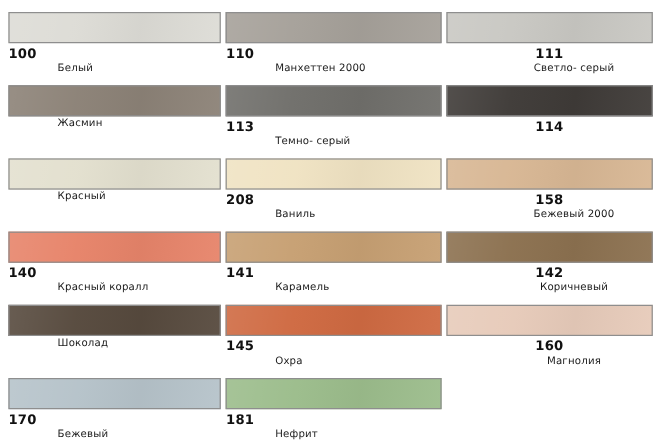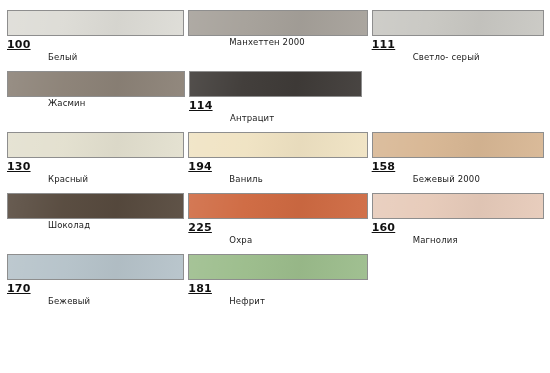--- a/index.html
+++ b/index.html
@@ -23,21 +23,21 @@
     display: flex;
     width: 537px;
     margin-bottom: 8px;
   }
   .swatch-cell {
     width: 178px;
     margin-right: 4px;
     box-sizing: border-box;
   }
   .swatch-cell.col2 { width: 180px; }
-  .swatch-cell.col3 { width: 173px; margin-right: 0; }
+  .swatch-cell.col3 { width: 173px; margin-right: 0; text-align: center; }
   .swatch-chip {
     height: 26px;
     width: 100%;
     box-sizing: border-box;
     border: 1px solid #8e8e8e;
     position: relative;
     overflow: hidden;
   }
   .swatch-chip::after {
     content: "";
@@ -50,21 +50,20 @@
                 rgba(255,255,255,0.05) 100%);
     pointer-events: none;
   }
   .swatch-code {
     font-size: 11px;
     font-weight: bold;
     color: #111111;
     line-height: 13px;
     margin-top: 2px;
     letter-spacing: 0.2px;
-    text-decoration: underline;
   }
   .swatch-name {
     font-size: 8.5px;
     color: #1a1a1a;
     line-height: 12px;
     letter-spacing: 0.15px;
     margin-left: 41px;
   }
 </style>
 </head>
@@ -73,68 +72,89 @@
 <div id="palette">
 
   <div class="swatch-row">
     <div class="swatch-cell col1">
       <div class="swatch-chip" style="background: rgb(221, 220, 214);"></div>
       <div class="swatch-code">100</div>
       <div class="swatch-name">Белый</div>
     </div>
     <div class="swatch-cell col2">
       <div class="swatch-chip" style="background: rgb(166, 161, 154);"></div>
+      <div class="swatch-code">110</div>
       <div class="swatch-name">Манхеттен 2000</div>
     </div>
     <div class="swatch-cell col3">
       <div class="swatch-chip" style="background: rgb(201, 200, 195);"></div>
       <div class="swatch-code">111</div>
       <div class="swatch-name">Светло- серый</div>
     </div>
   </div>
 
   <div class="swatch-row">
     <div class="swatch-cell col1">
       <div class="swatch-chip" style="background: rgb(140, 130, 119);"></div>
       <div class="swatch-name">Жасмин</div>
     </div>
+    <div class="swatch-cell col2">
+      <div class="swatch-chip" style="background: rgb(112, 111, 107);"></div>
+      <div class="swatch-code">113</div>
+      <div class="swatch-name">Темно- серый</div>
+    </div>
     <div class="swatch-cell col3">
       <div class="swatch-chip" style="background: rgb(63, 59, 56);"></div>
       <div class="swatch-code">114</div>
-      <div class="swatch-name">Антрацит</div>
     </div>
   </div>
 
   <div class="swatch-row">
     <div class="swatch-cell col1">
       <div class="swatch-chip" style="background: rgb(227, 224, 207);"></div>
-      <div class="swatch-code">130</div>
       <div class="swatch-name">Красный</div>
     </div>
     <div class="swatch-cell col2">
       <div class="swatch-chip" style="background: rgb(240, 227, 195);"></div>
-      <div class="swatch-code">194</div>
+      <div class="swatch-code">208</div>
       <div class="swatch-name">Ваниль</div>
     </div>
     <div class="swatch-cell col3">
       <div class="swatch-chip" style="background: rgb(216, 183, 148);"></div>
       <div class="swatch-code">158</div>
       <div class="swatch-name">Бежевый 2000</div>
     </div>
   </div>
 
+  <div class="swatch-row">
+    <div class="swatch-cell col1">
+      <div class="swatch-chip" style="background: rgb(231, 132, 106);"></div>
+      <div class="swatch-code">140</div>
+      <div class="swatch-name">Красный коралл</div>
+    </div>
+    <div class="swatch-cell col2">
+      <div class="swatch-chip" style="background: rgb(199, 160, 115);"></div>
+      <div class="swatch-code">141</div>
+      <div class="swatch-name">Карамель</div>
+    </div>
+    <div class="swatch-cell col3">
+      <div class="swatch-chip" style="background: rgb(140, 113, 80);"></div>
+      <div class="swatch-code">142</div>
+      <div class="swatch-name">Коричневый</div>
+    </div>
+  </div>
 
   <div class="swatch-row">
     <div class="swatch-cell col1">
       <div class="swatch-chip" style="background: rgb(87, 74, 62);"></div>
       <div class="swatch-name">Шоколад</div>
     </div>
     <div class="swatch-cell col2">
       <div class="swatch-chip" style="background: rgb(207, 106, 66);"></div>
-      <div class="swatch-code">225</div>
+      <div class="swatch-code">145</div>
       <div class="swatch-name">Охра</div>
     </div>
     <div class="swatch-cell col3">
       <div class="swatch-chip" style="background: rgb(231, 203, 186);"></div>
       <div class="swatch-code">160</div>
       <div class="swatch-name">Магнолия</div>
     </div>
   </div>
 
   <div class="swatch-row">

